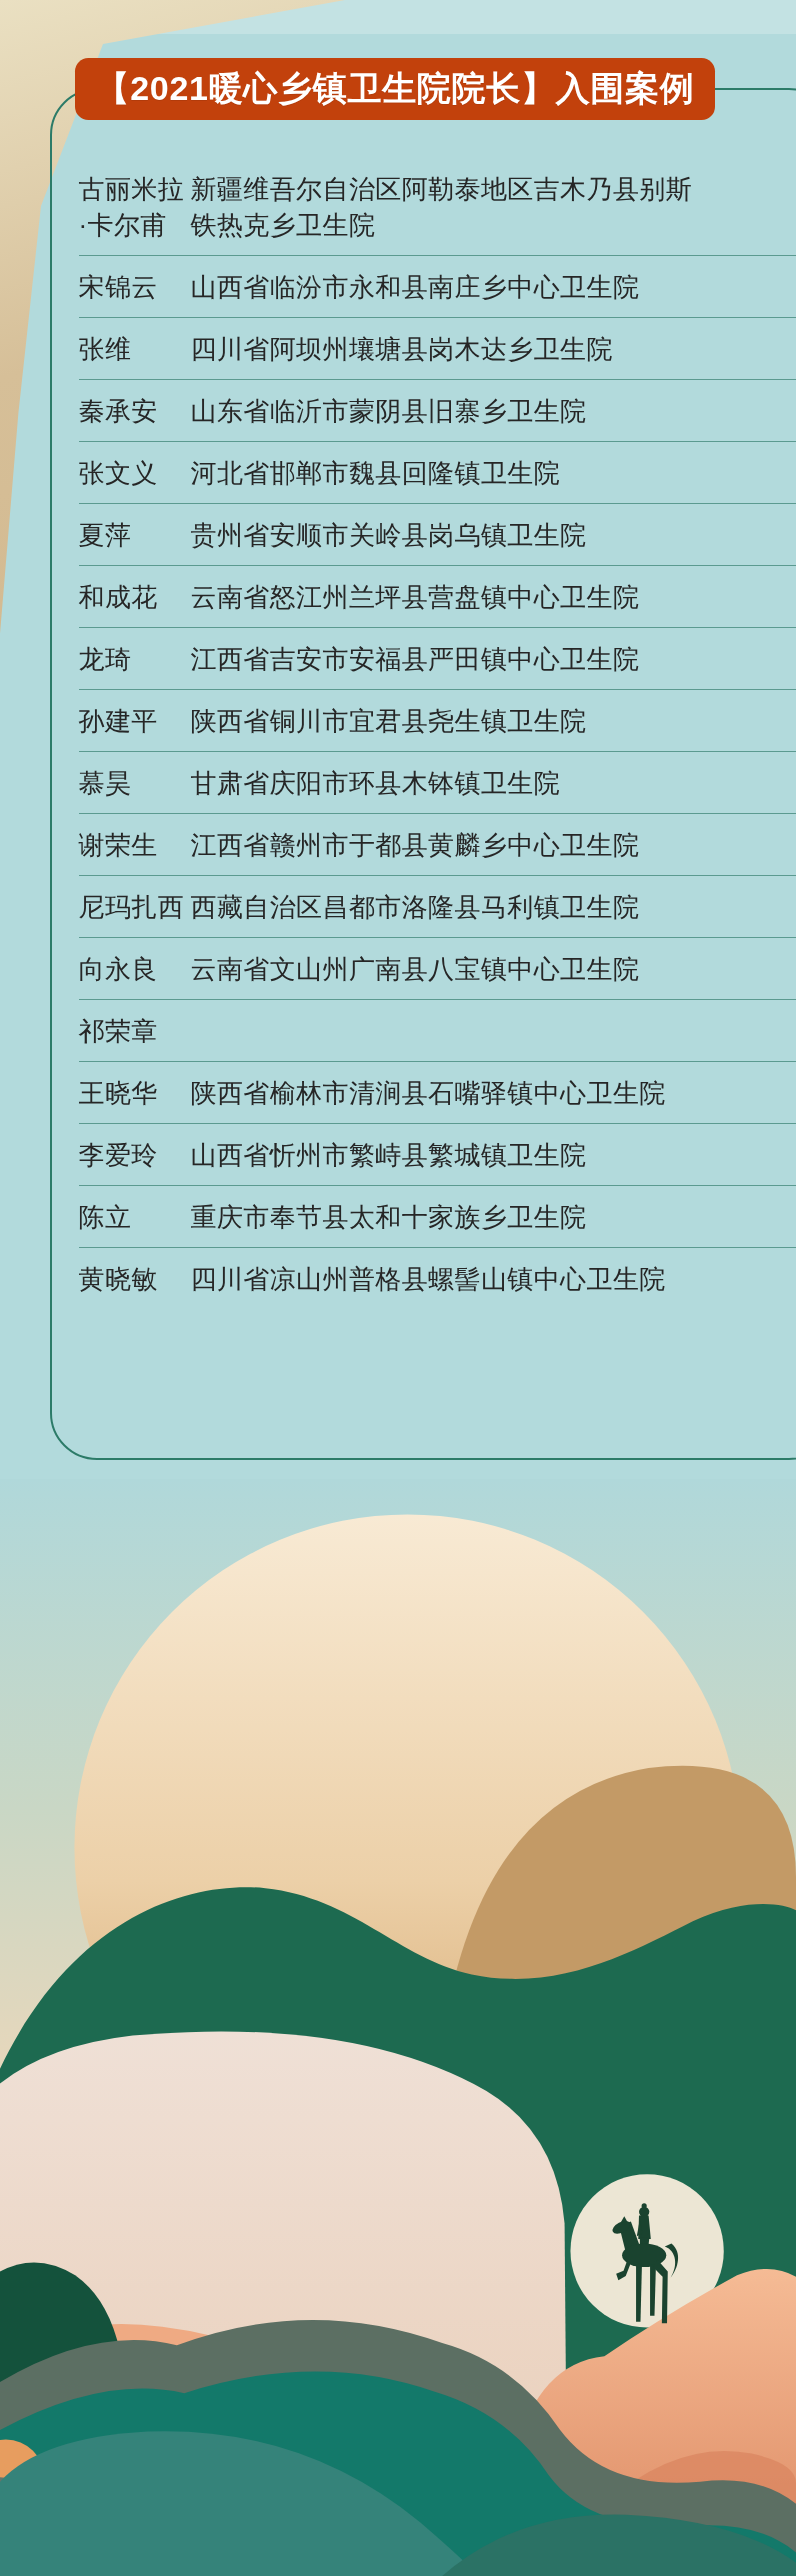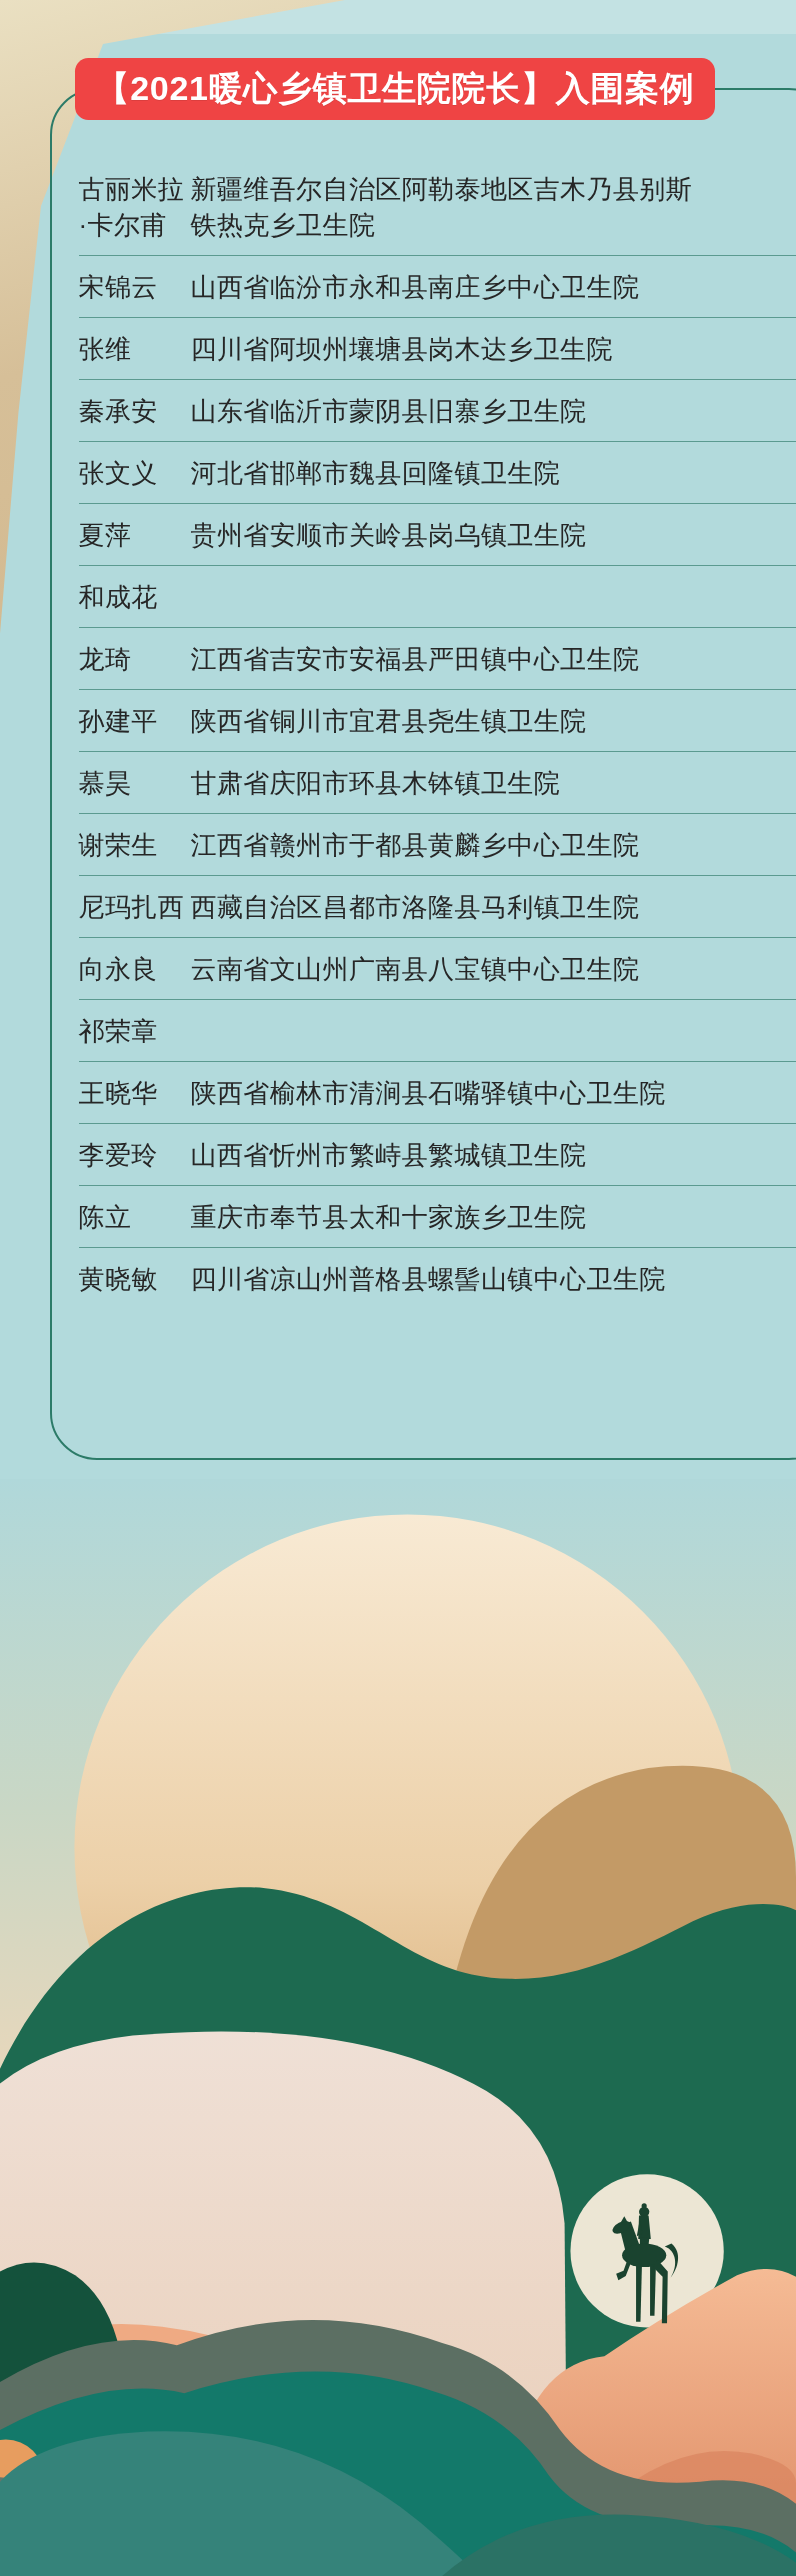--- a/index.html
+++ b/index.html
@@ -34,21 +34,21 @@
     border-bottom:1.5px solid rgba(45,120,103,0.65);
     font-size:26px;line-height:36px;color:#262626;
     letter-spacing:0.4px;
   }
   .row:last-child{border-bottom:none;align-items:center;}
   .row .name{width:112px;flex:0 0 112px;word-break:break-all;}
   .row .org{flex:1;max-width:521px;word-break:break-all;}
   
   .title-bar{
     position:absolute;left:75px;top:58px;width:640px;height:62px;
-    background:#ef4444;border-radius:13.3px;z-index:4;
+    background:#c2410c;border-radius:13.3px;z-index:4;
     display:flex;align-items:center;justify-content:center;
     color:#ffffff;font-size:34px;font-weight:bold;letter-spacing:0.7px;
     text-shadow:0 0.7px 0 rgba(0,0,0,0.08);
   }
   
   .landscape{
     position:absolute;left:0;top:1479px;width:796px;height:1097px;z-index:2;
   }
 </style>
 </head>
@@ -82,20 +82,21 @@
     <div class="row">
         <div class="name">张文义</div>
         <div class="org">河北省邯郸市魏县回隆镇卫生院</div>
       </div>
     <div class="row">
         <div class="name">夏萍</div>
         <div class="org">贵州省安顺市关岭县岗乌镇卫生院</div>
       </div>
     <div class="row">
         <div class="name">和成花</div>
+        <div class="org">云南省怒江州兰坪县营盘镇中心卫生院</div>
       </div>
     <div class="row">
         <div class="name">龙琦</div>
         <div class="org">江西省吉安市安福县严田镇中心卫生院</div>
       </div>
     <div class="row">
         <div class="name">孙建平</div>
         <div class="org">陕西省铜川市宜君县尧生镇卫生院</div>
       </div>
     <div class="row">

